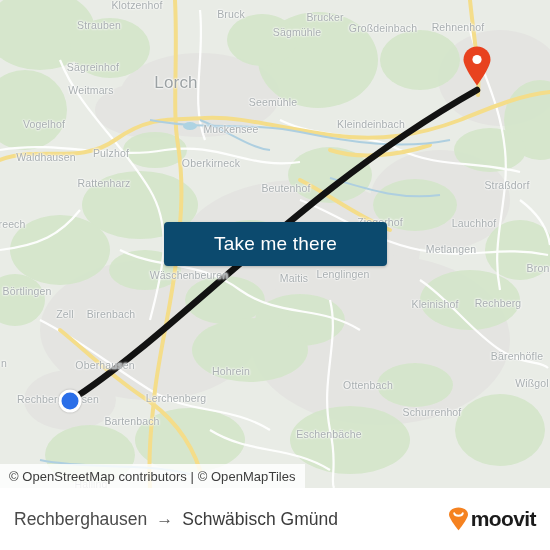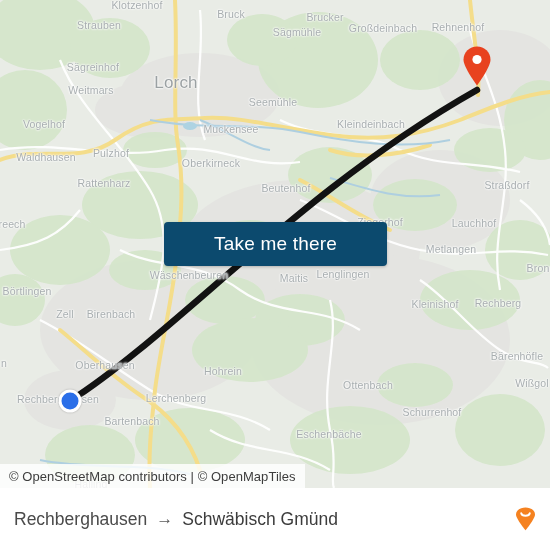--- a/index.html
+++ b/index.html
@@ -190,21 +190,21 @@
         <div class="lbl sm" style="left: 538px; top: 268px;">Bron</div>
         <div class="lbl sm" style="left: 27px; top: 291px;">Börtlingen</div>
         <div class="lbl sm" style="left: 65px; top: 314px;">Zell</div>
         <div class="lbl sm" style="left: 111px; top: 314px;">Birenbach</div>
         <div class="lbl sm" style="left: 435px; top: 304px;">Kleinishof</div>
         <div class="lbl sm" style="left: 498px; top: 303px;">Rechberg</div>
         <div class="lbl sm" style="left: 472px; top: 356px; margin-left: 45px;">Bärenhöfle</div>
         <div class="lbl sm" style="left: 532px; top: 383px;">Wißgol</div>
         <div class="lbl sm" style="left: 4px; top: 363px;">n</div>
         <div class="lbl sm" style="left: 105px; top: 365px;">Oberhausen</div>
-        <div class="lbl sm" style="left: 223px; top: 371px; text-align: center;">Hohrein</div>
+        <div class="lbl sm" style="left: 231px; top: 371px; text-align: center;">Hohrein</div>
         <div class="lbl sm" style="left: 368px; top: 385px;">Ottenbach</div>
         <div class="lbl sm" style="left: 58px; top: 399px;">Rechberghausen</div>
         <div class="lbl sm" style="left: 176px; top: 398px;">Lerchenberg</div>
         <div class="lbl sm" style="left: 432px; top: 412px;">Schurrenhof</div>
         <div class="lbl sm" style="left: 92px; top: 421px; margin-left: 40px;">Bartenbach</div>
         <div class="lbl sm" style="left: 329px; top: 434px;">Eschenbäche</div>
         <div class="lbl sm" style="left: 91px; top: 484px;">Halling</div>
       </div>
 
     <div class="origin-dot" style="left:70px; top:401px;"></div>
@@ -230,16 +230,17 @@
       <span class="to">Schwäbisch Gmünd</span>
     </div>
 
     <div class="brand">
       <span style="display:flex;align-items:center;">
         <svg width="21" height="24" viewBox="0 0 21 24">
           <path d="M10.5,23.2 C10.5,23.2 20,11.8 20,7.4 C20,3.3 15.7,0.4 10.5,0.4 C5.3,0.4 1,3.3 1,7.4 C1,11.8 10.5,23.2 10.5,23.2 Z" fill="#f58220"></path>
           <path d="M6.2,6.2 C7.0,9.6 14.0,9.6 14.8,6.2" stroke="#ffffff" stroke-width="1.9" fill="none" stroke-linecap="round"></path>
         </svg>
       </span>
+      <span class="word">moovit</span>
     </div>
   </div>
 
 </div>
 
 </body></html>

